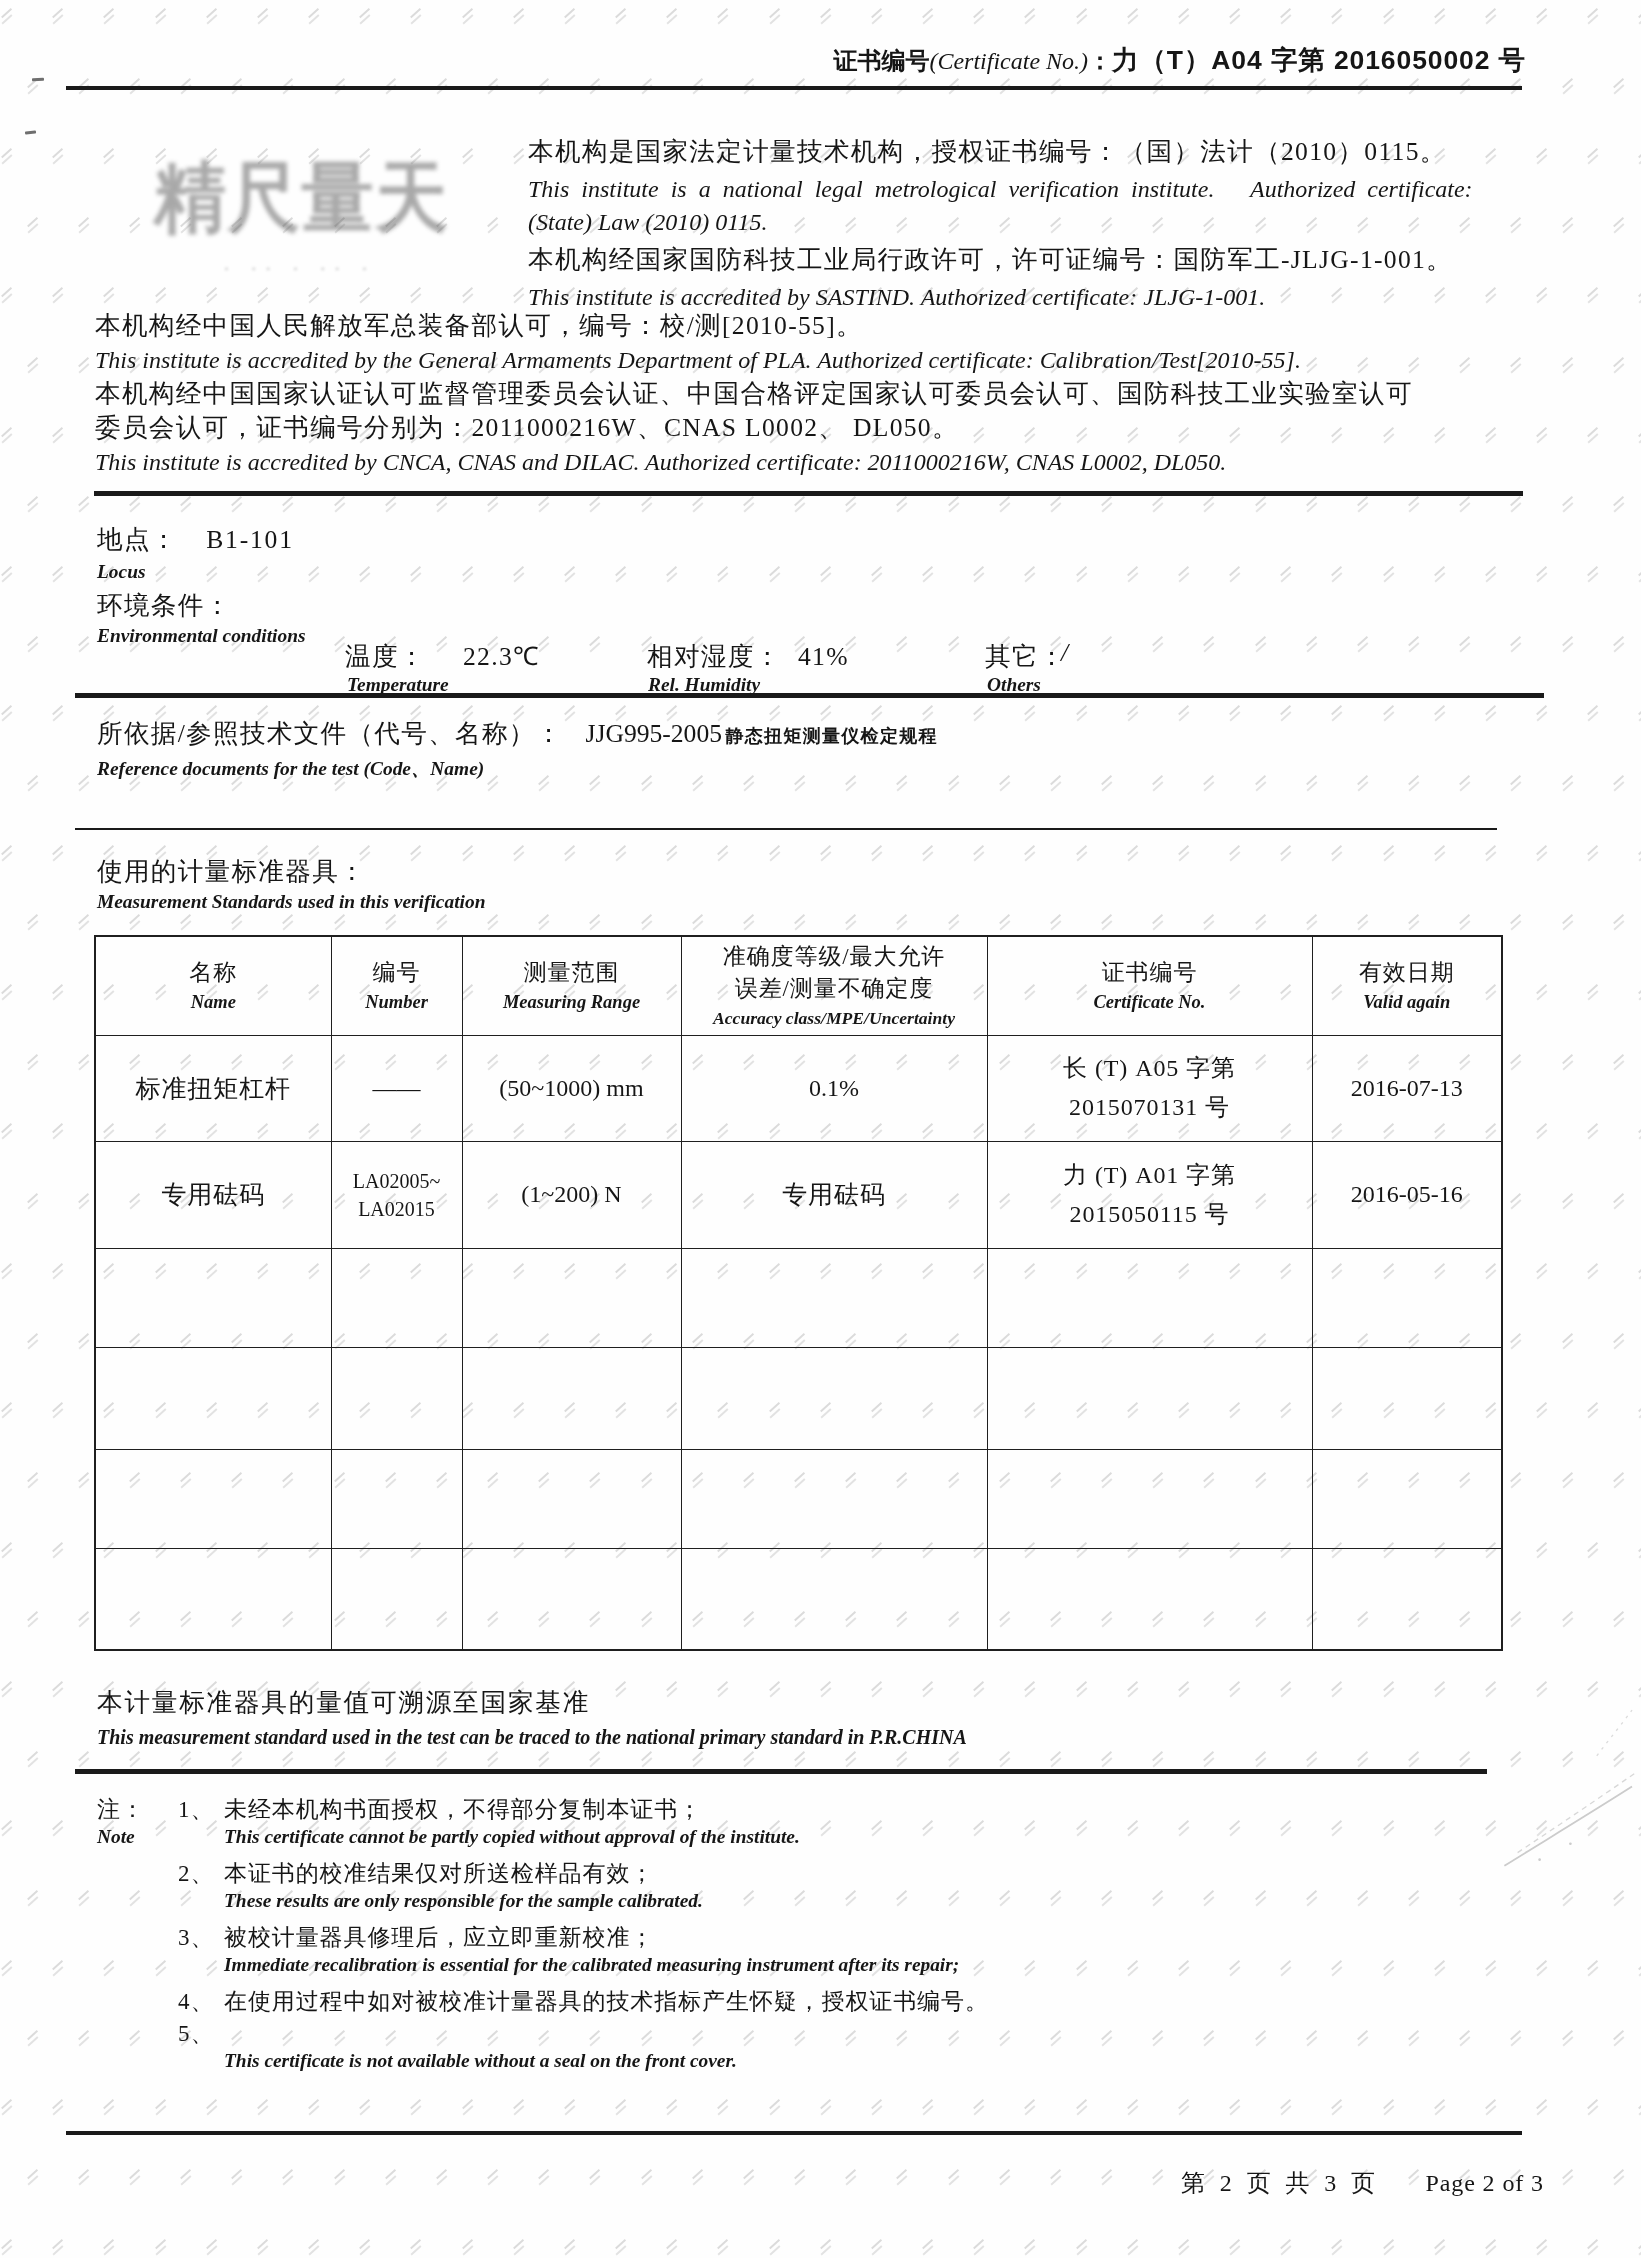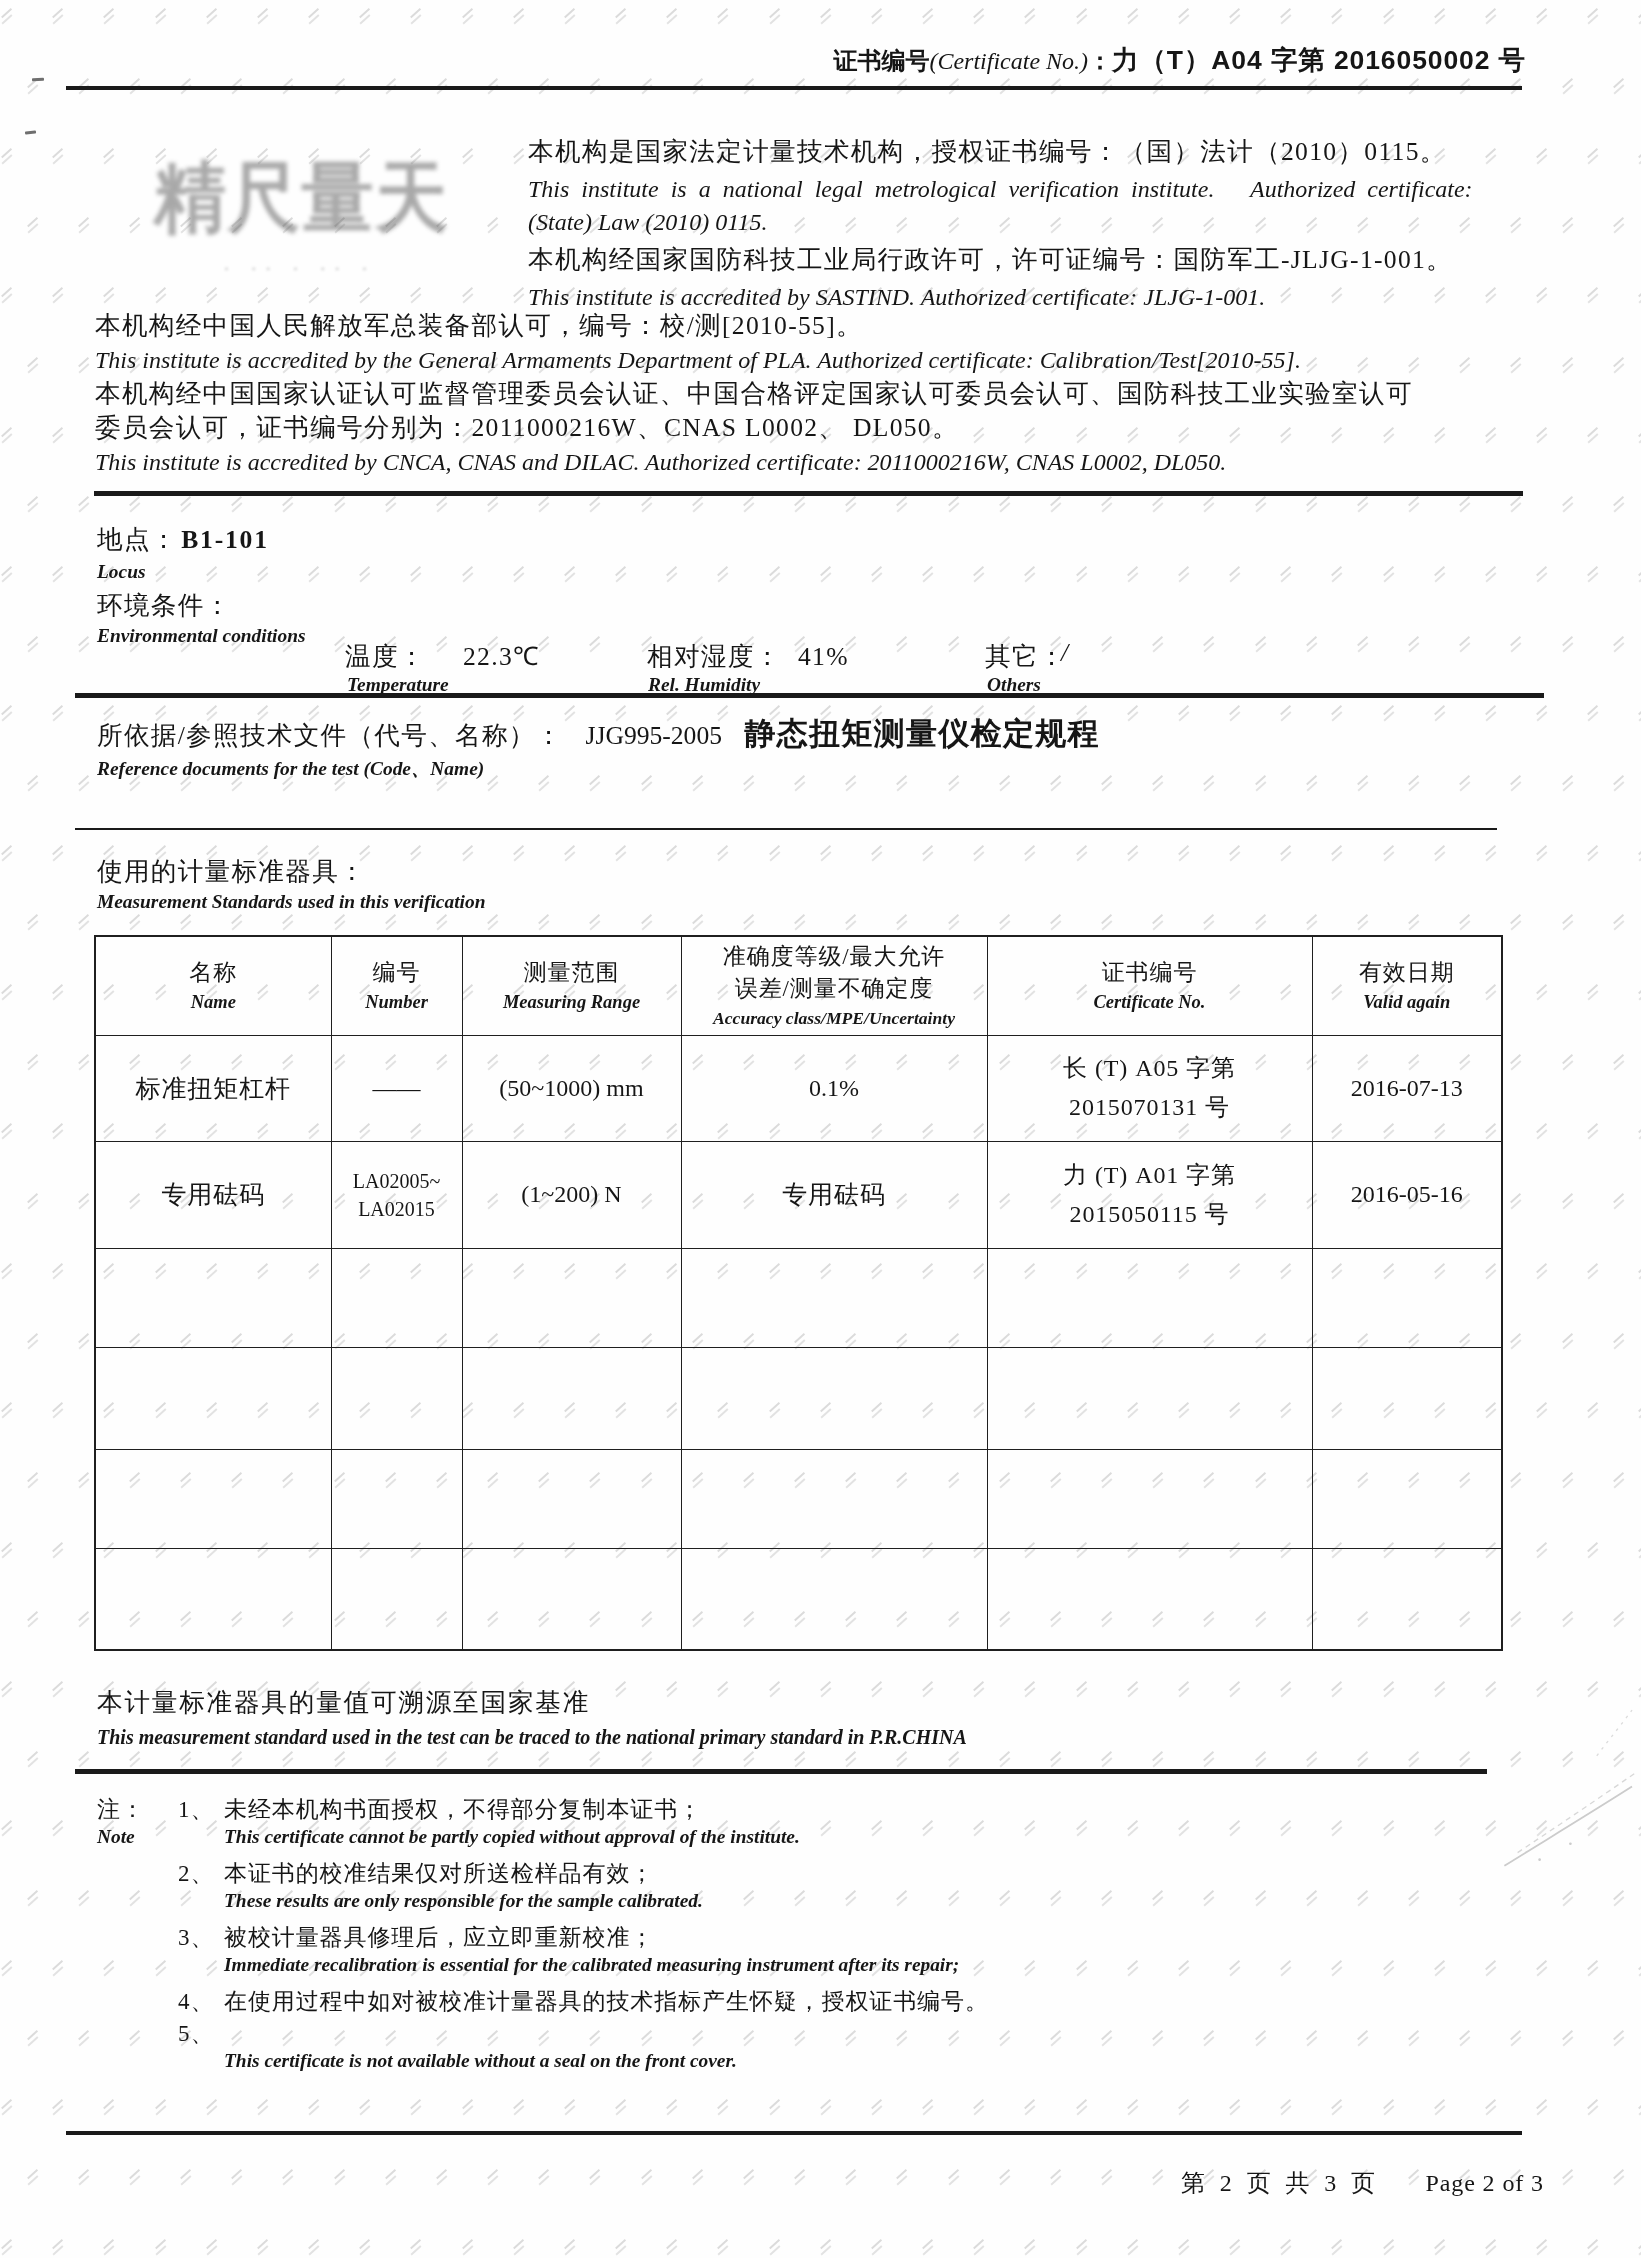--- a/index.html
+++ b/index.html
@@ -1179,21 +1179,21 @@
     <p class="en-i">This institute is accredited by the General Armaments Department of PLA. Authorized certificate: Calibration/Test[2010-55].</p>
     <p class="zh">本机构经中国国家认证认可监督管理委员会认证、中国合格评定国家认可委员会认可、国防科技工业实验室认可</p>
     <p class="zh">委员会认可，证书编号分别为：2011000216W、CNAS L0002、 DL050。</p>
     <p class="en-i">This institute is accredited by CNCA, CNAS and DILAC. Authorized certificate: 2011000216W, CNAS L0002, DL050.</p>
   </div>
 
   <div class="rule" style="top:491px;left:94px;width:1429px;height:5.3px;"></div>
 
   <div class="abs lbl-block" style="left:97px;top:522px;">
     <span class="zh">地点：</span>
-    <span class="zh" style="letter-spacing:1.8px;font-weight:bold;">B1-101</span>
+    <span class="zh" style="margin-left:25px;letter-spacing:1.8px;">B1-101</span>
   </div>
   <div class="abs en-bi" style="left:97px;top:561px;">Locus</div>
   <div class="abs zh" style="left:97px;top:588px;">环境条件：</div>
   <div class="abs en-bi" style="left:97px;top:625px;">Environmental conditions</div>
 
   <div class="abs zh" style="left:345px;top:639px;">温度：</div>
   <div class="abs zh" style="left:463px;top:639px;">22.3℃</div>
   <div class="abs en-bi" style="left:347px;top:674px;">Temperature</div>
 
   <div class="abs zh" style="left:647px;top:639px;">相对湿度：</div>
@@ -1202,21 +1202,21 @@
 
   <div class="abs zh" style="left:985px;top:639px;">其它：</div>
   <div class="abs zh" style="left:1061px;top:635px;font-style:italic;">/</div>
   <div class="abs en-bi" style="left:987px;top:674px;">Others</div>
 
   <div class="rule" style="top:693px;left:75px;width:1469px;height:5.3px;"></div>
 
   <div class="abs lbl-block" style="left:97px;top:716px;">
     <span class="zh">所依据/参照技术文件（代号、名称）：</span>
     <span class="zh" style="margin-left:19.4px;letter-spacing:0;">JJG995-2005</span>
-    <span class="zh heiti" style="margin-left:19px;font-size:31px;">静态扭矩测量仪检定规程</span>
+    <span class="zh heiti" style="margin-left:0;font-size:18px;">静态扭矩测量仪检定规程</span>
   </div>
   <div class="abs en-bi" style="left:97px;top:755px;">Reference documents for the test (Code、Name)</div>
 
   <div class="rule" style="top:828px;left:75px;width:1422px;height:1.8px;"></div>
 
   <div class="abs zh" style="left:97px;top:854px;">使用的计量标准器具：</div>
   <div class="abs en-bi" style="left:97px;top:891px;">Measurement Standards used in this verification</div>
 
   <table class="std">
     <colgroup>

